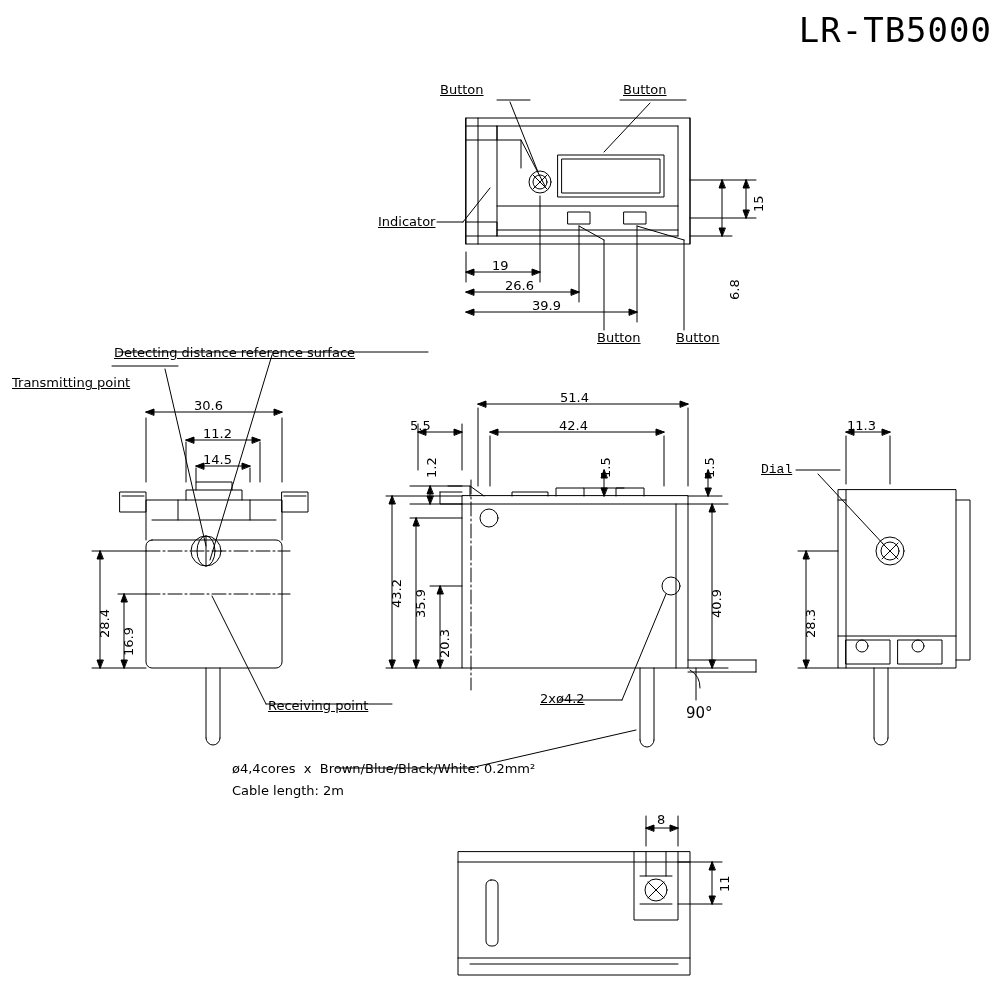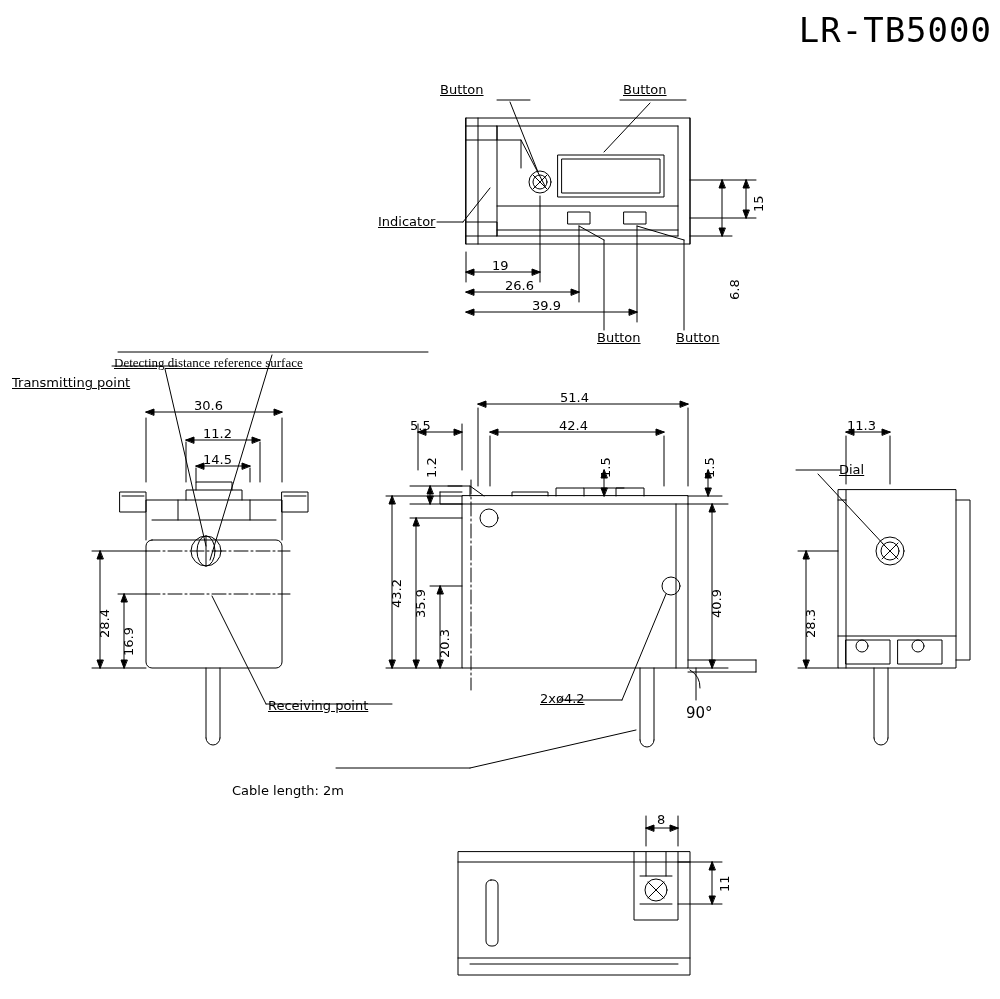--- a/index.html
+++ b/index.html
@@ -387,29 +387,30 @@
 
     </g>
   </svg>
 
   <div class="lbl u" style="left:440px; top:83px;">Button</div>
   <div class="lbl u" style="left:623px; top:83px;">Button</div>
   <div class="lbl u" style="left:378px; top:215px;">Indicator</div>
   <div class="lbl u" style="left:597px; top:331px;">Button</div>
   <div class="lbl u" style="left:676px; top:331px;">Button</div>
 
-  <div class="lbl u" style="left:114px; top:356px;font-family:Liberation Serif, serif;">Detecting distance reference surface</div>
+  <div class="lbl u" style="left:114px; top:346px;">Detecting distance reference surface</div>
   <div class="lbl u" style="left:12px; top:376px;">Transmitting point</div>
   <div class="lbl u" style="left:268px; top:699px;">Receiving point</div>
 
   <div class="lbl u" style="left:540px; top:692px;">2xø4.2</div>
   <div class="lbl small" style="left:686px; top:706px;">90°</div>
+  <div class="lbl" style="left:232px; top:762px;">ø4,4cores  x  Brown/Blue/Black/White: 0.2mm²</div>
   <div class="lbl" style="left:232px; top:784px;">Cable length: 2m</div>
 
-  <div class="lbl u" style="left:839px; top:463px;">Dial</div>
+  <div class="lbl u" style="left:761px; top:463px;font-family:Liberation Mono, monospace;">Dial</div>
 
   <div class="dim" style="left:492px; top:258px;">19</div>
   <div class="dim" style="left:505px; top:278px;">26.6</div>
   <div class="dim" style="left:532px; top:298px;">39.9</div>
   <div class="dim vert" style="left:751px; top:212px;">15</div>
   <div class="dim vert" style="left:727px; top:300px;">6.8</div>
 
   <div class="dim" style="left:194px; top:398px;">30.6</div>
   <div class="dim" style="left:203px; top:426px;">11.2</div>
   <div class="dim" style="left:203px; top:452px;">14.5</div>

